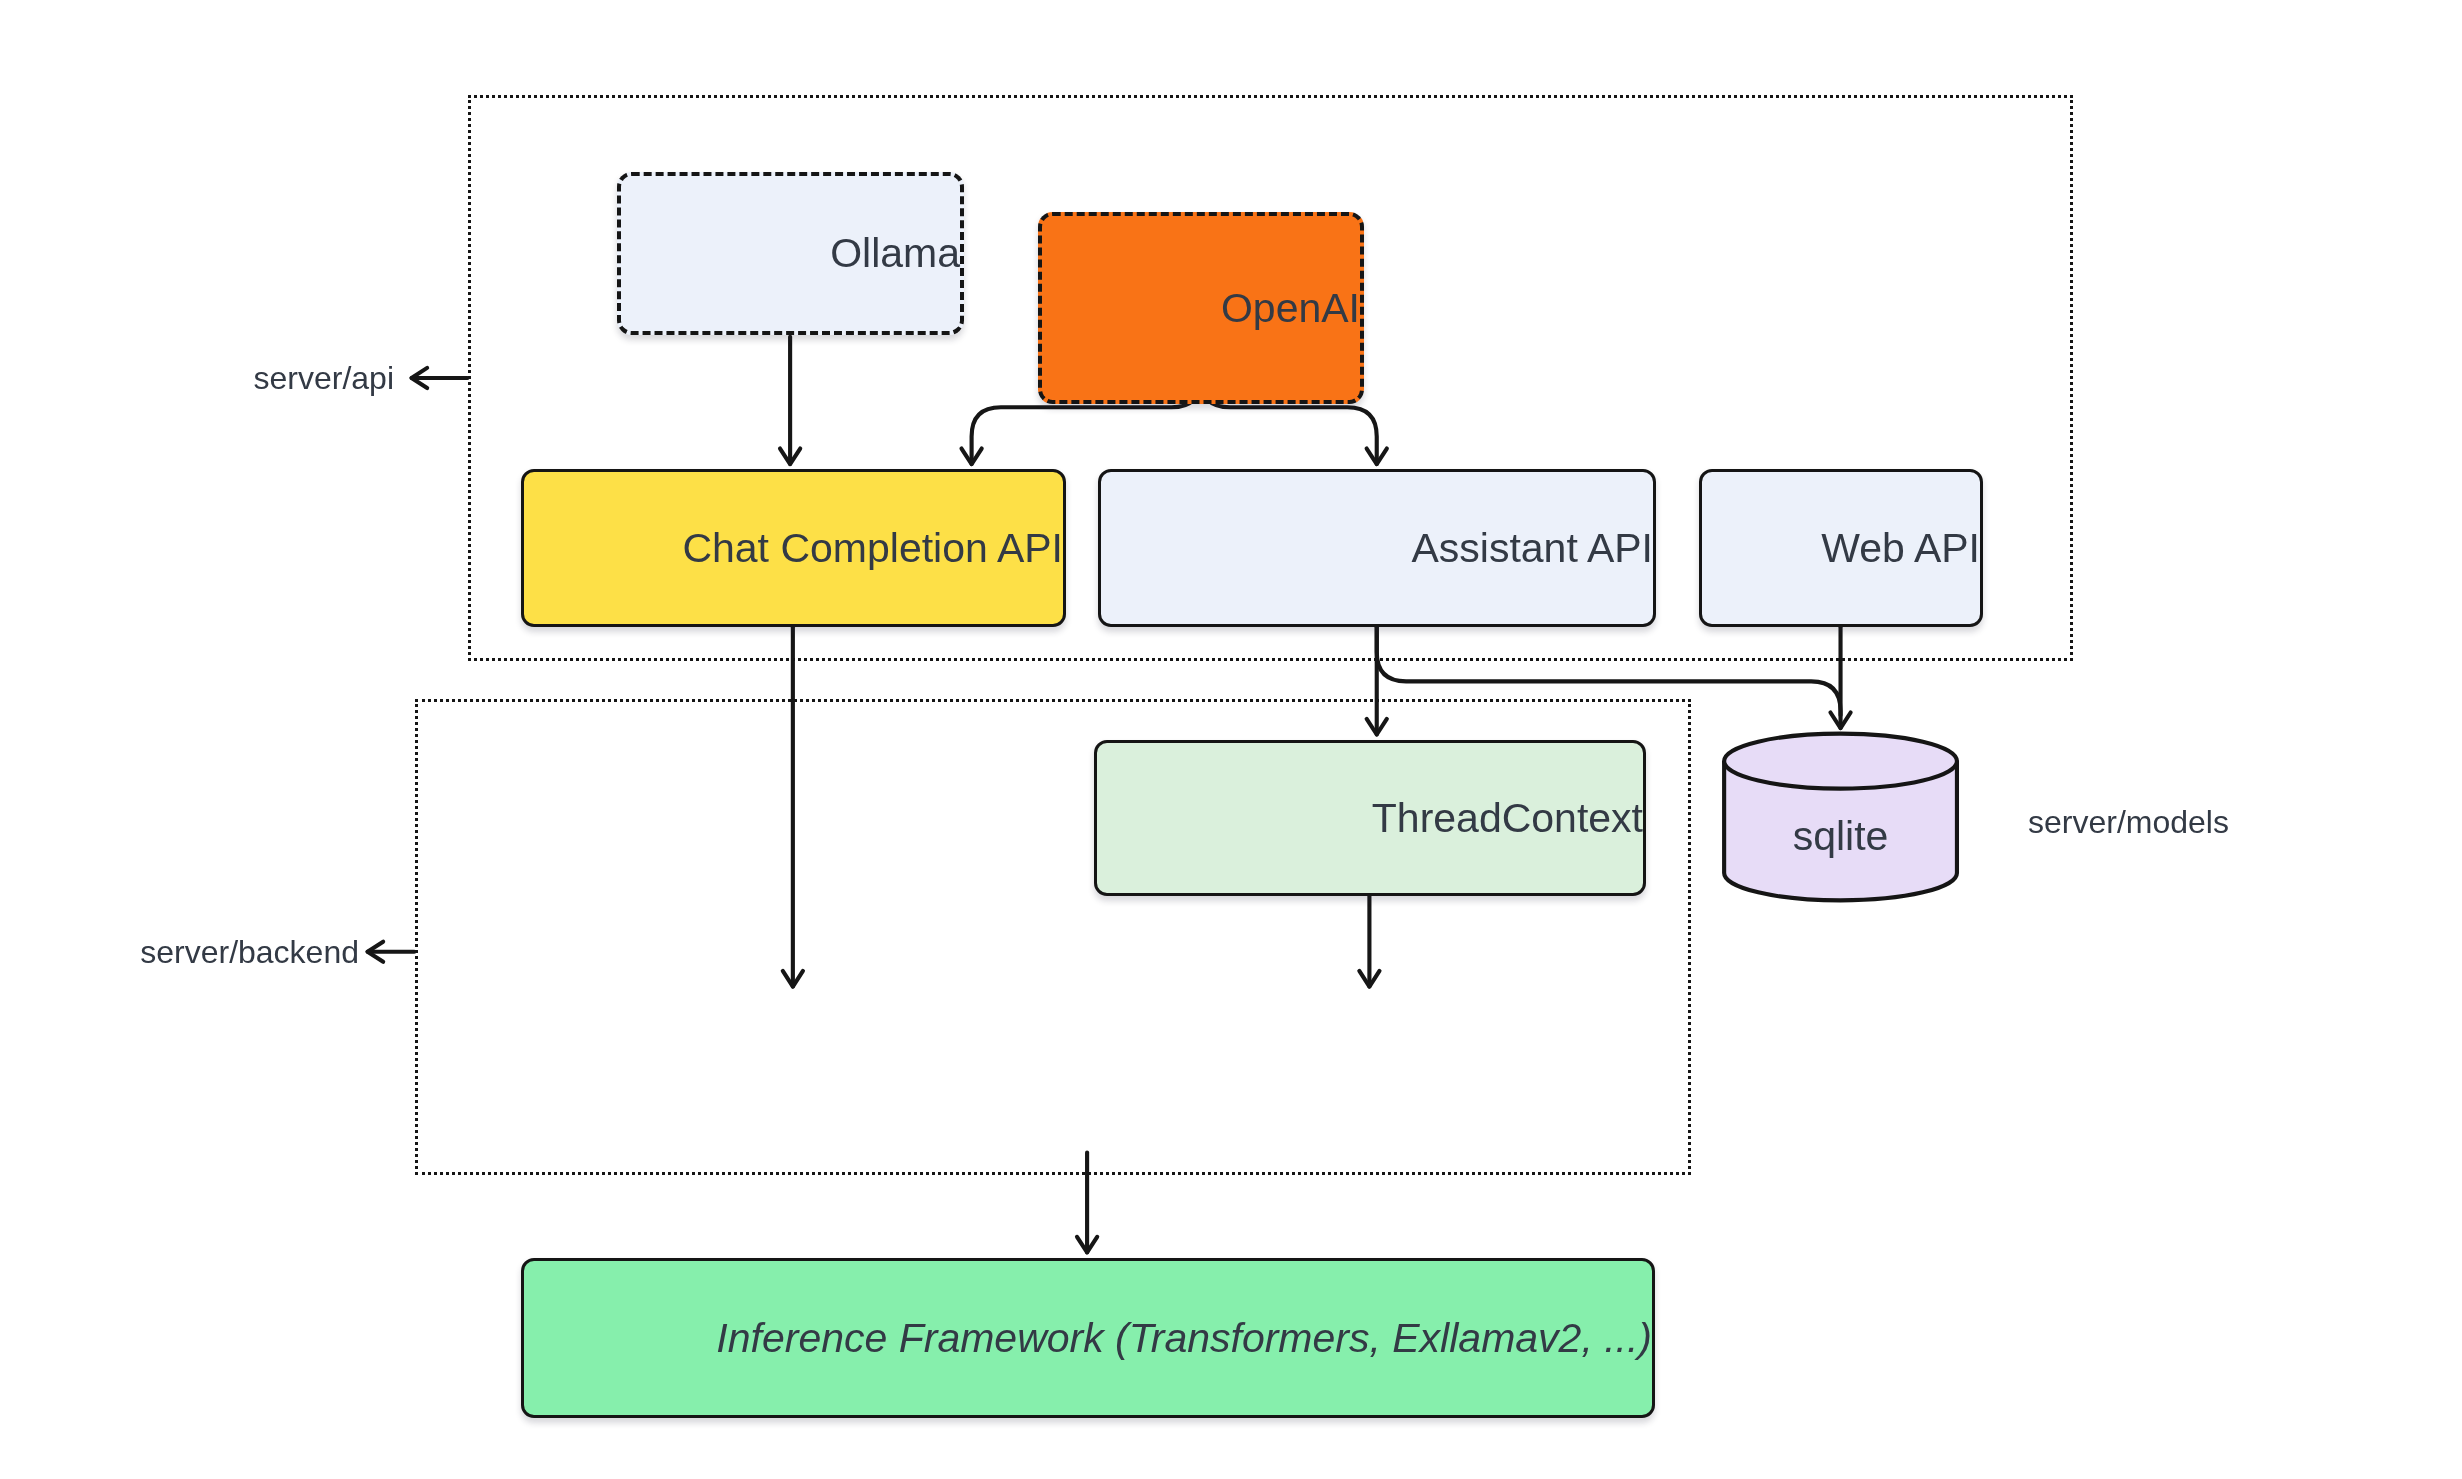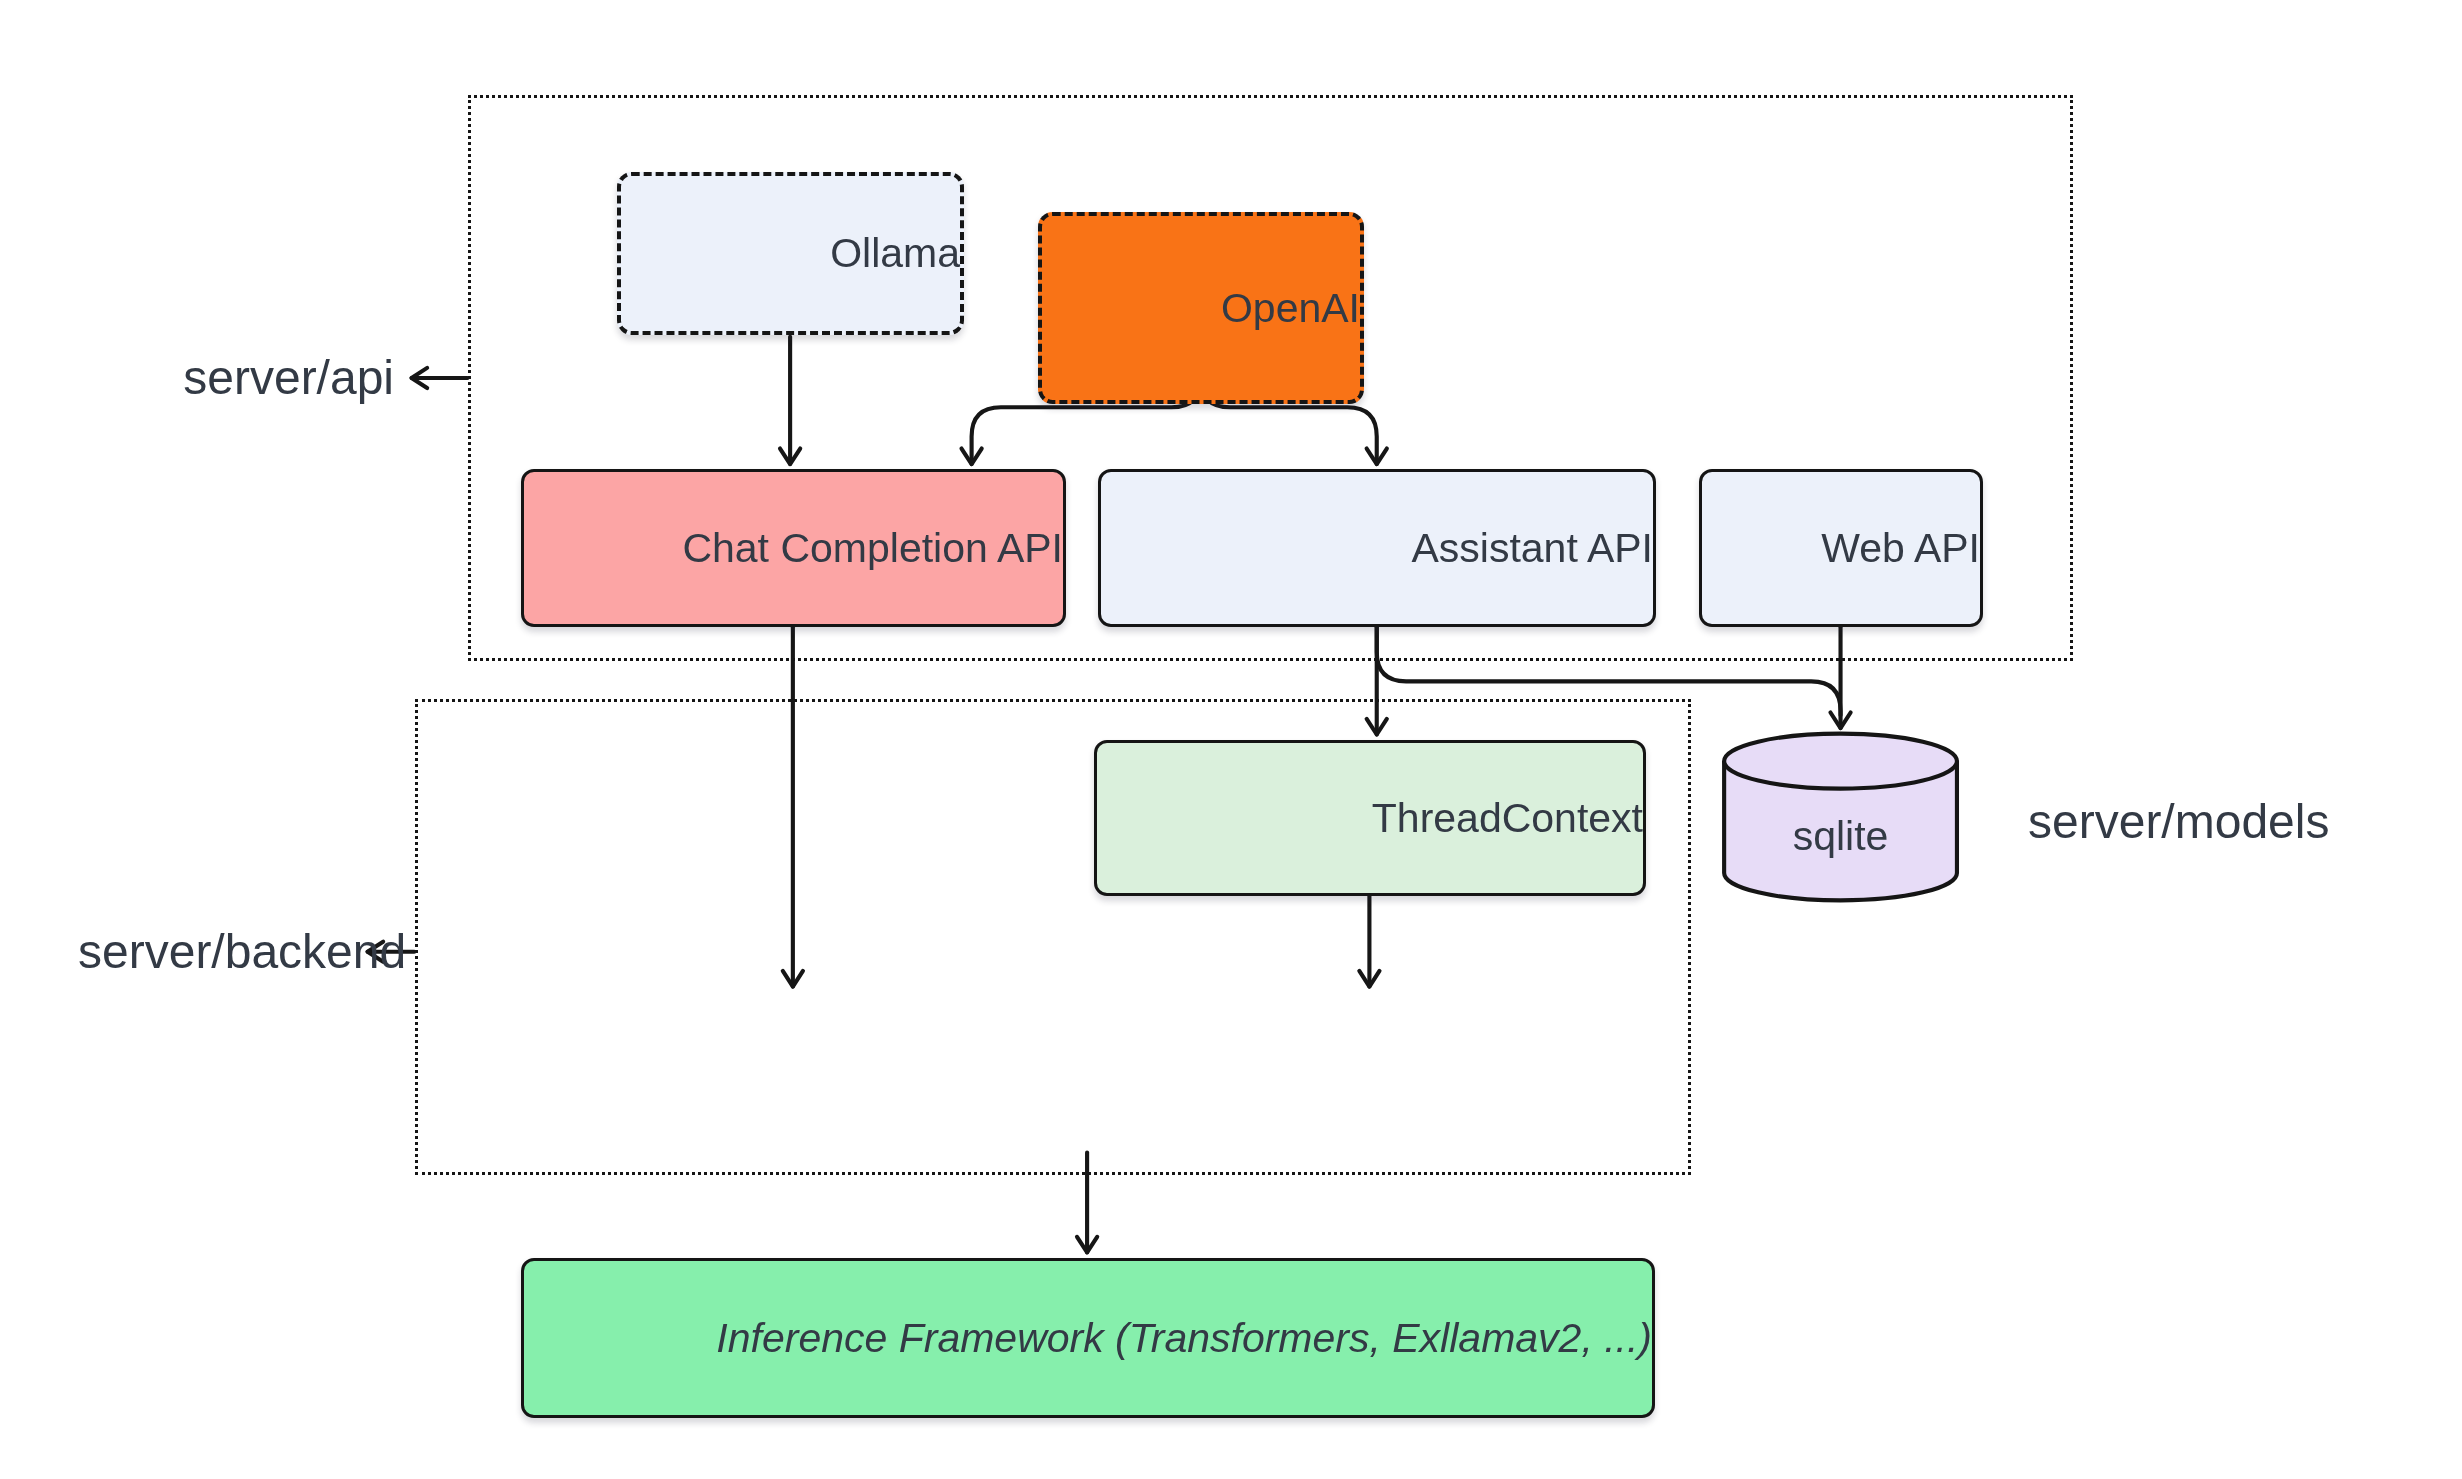--- a/index.html
+++ b/index.html
@@ -60,21 +60,21 @@
     stroke-width: 4.5;
     stroke-linecap: round;
     stroke-linejoin: round;
   }
   .cyl-shape {
     stroke: #151515;
     stroke-width: 4.5;
   }
   .side-label {
     position: absolute;
-    font-size: 48px;
+    font-size: 32px;
     line-height: 48px;
     white-space: nowrap;
     color: #333a45;
   }
   .side-label.right-align { text-align: right; }
   .cyl-label {
     position: absolute;
     left: 1724px;
     top: 812px;
     width: 233px;
@@ -133,21 +133,21 @@
   </svg>
 
   <div class="node dashed" style="left: 617px; top: 172px; width: 347px; height: 163px; background-color: rgb(236, 241, 250);">
     <span>Ollama</span>
   </div>
 
   <div class="node dashed" style="left: 1038px; top: 172px; width: 326px; height: 192px; background-color: #f97316; margin-top: 40px;">
     <span>OpenAI</span>
   </div>
 
-  <div class="node" style="left: 521px; top: 469px; width: 545px; height: 158px; background-color: #fca5a5;">
+  <div class="node" style="left: 521px; top: 469px; width: 545px; height: 158px; background-color: #fde047;">
     <span>Chat Completion API</span>
   </div>
 
   <div class="node" style="left: 1098px; top: 469px; width: 558px; height: 158px; background-color: rgb(236, 241, 250);">
     <span>Assistant API</span>
   </div>
 
   <div class="node" style="left: 1699px; top: 469px; width: 284px; height: 158px; background-color: rgb(236, 241, 250);">
     <span>Web API</span>
   </div>

